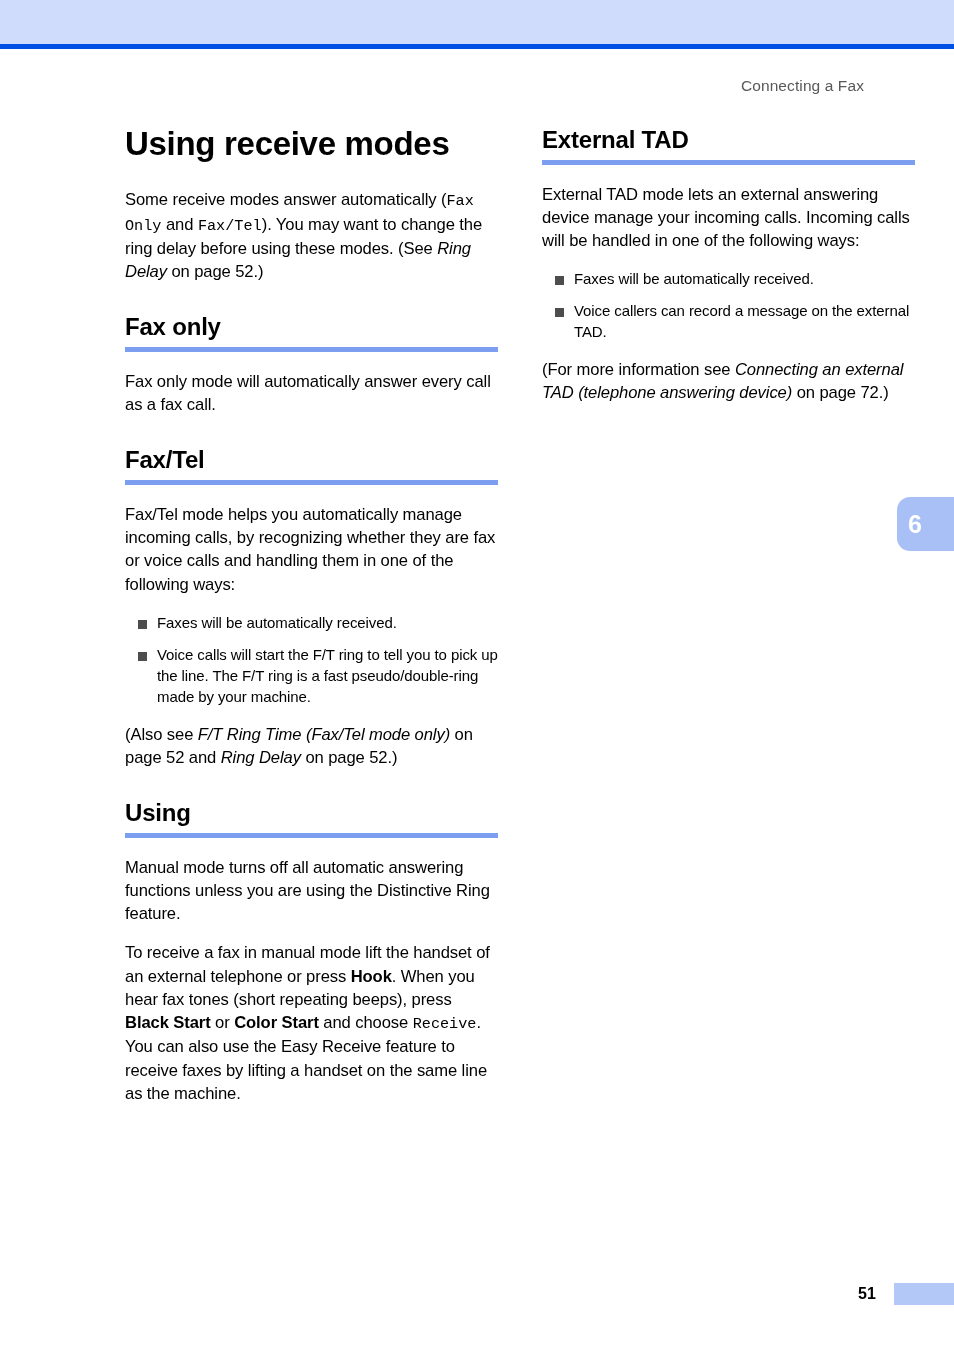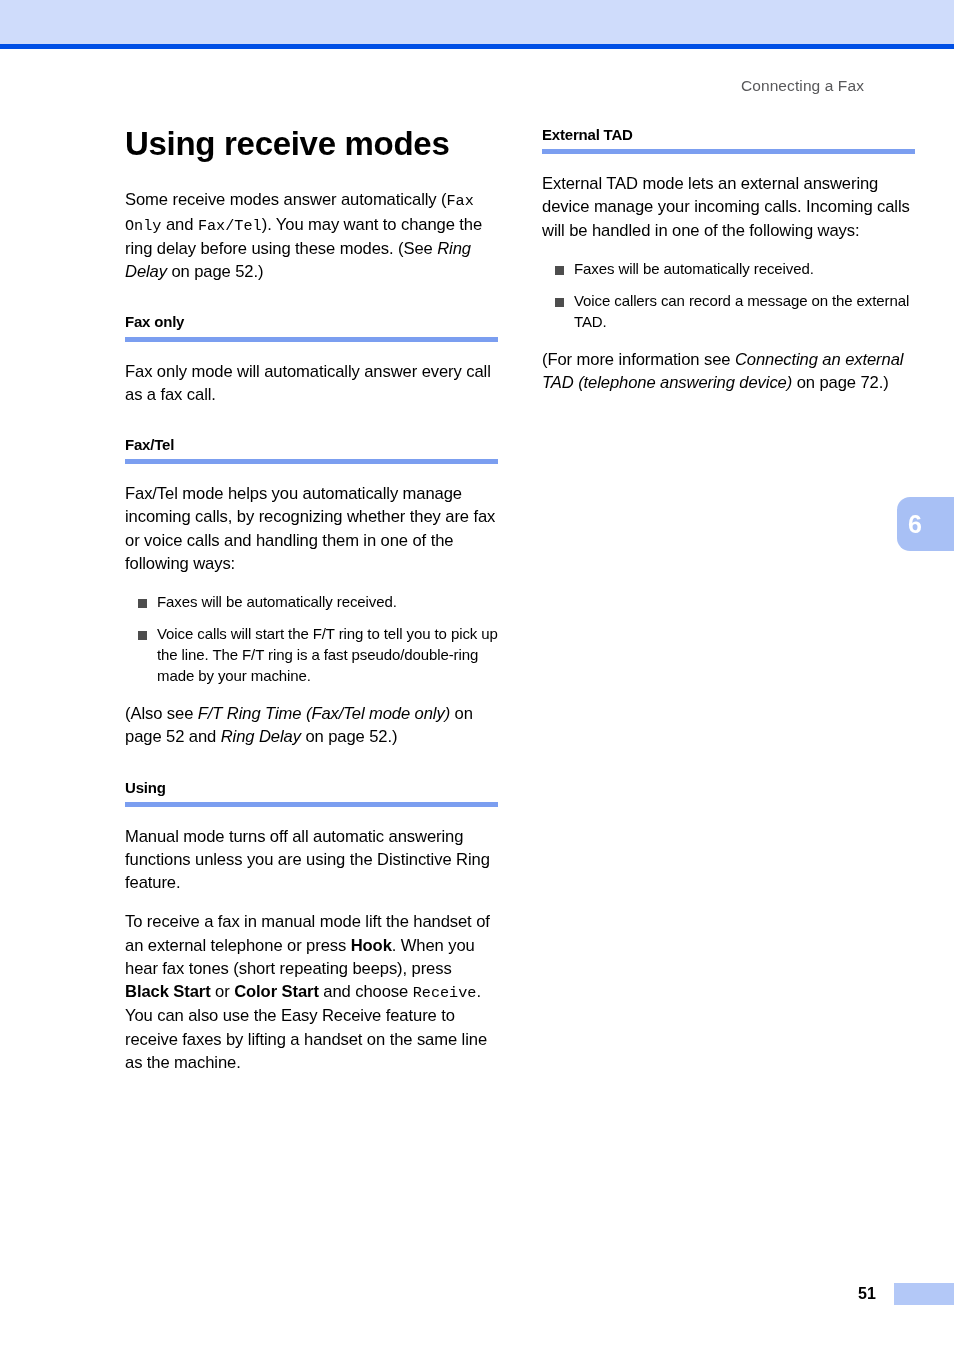--- a/index.html
+++ b/index.html
@@ -63,21 +63,21 @@
 
   
   h1.chapter-title {
     font-size: 33px;
     font-weight: bold;
     margin: 0 0 26px 0;
     line-height: 1.1;
     letter-spacing: -0.3px;
   }
   h2.section-title {
-    font-size: 15px;
+    font-size: 24px;
     font-weight: bold;
     margin: 0;
     line-height: 1.15;
     letter-spacing: -0.2px;
   }
   .rule {
     width: 100%;
     height: 5px;
     background: #7b9ef0;
     margin-top: 6px;

